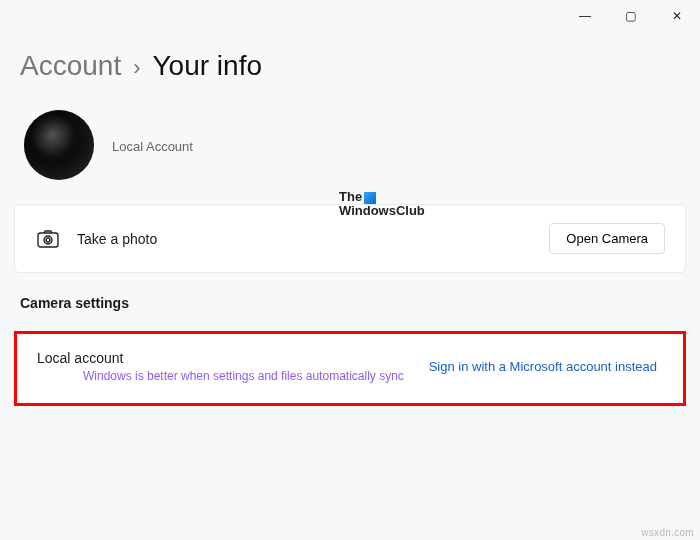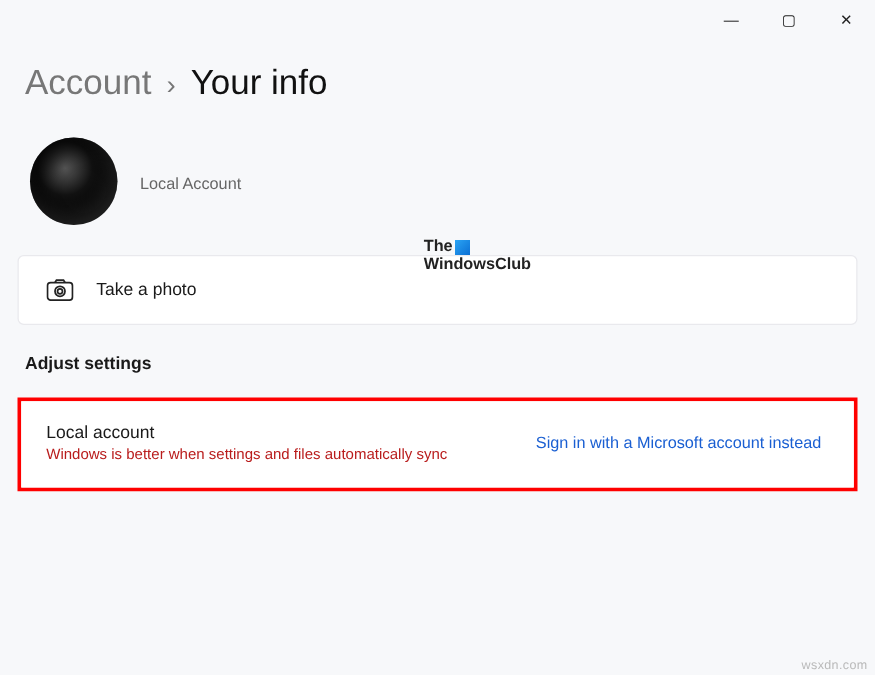--- a/index.html
+++ b/index.html
@@ -96,20 +96,21 @@
     .section-heading {
       font-size: 14px;
       font-weight: 600;
       margin: 10px 0 10px 6px;
     }
     .card {
       background: #fff;
       border: 1px solid #e9e9ed;
       border-radius: 5px;
       display: flex;
+      align-items: center;
       padding: 18px 20px;
       margin-bottom: 8px;
     }
     .card .icon-slot {
       width: 26px;
       display: flex;
       justify-content: center;
       margin-right: 16px;
       color: #222;
     }
@@ -131,21 +132,21 @@
       margin-top: 20px;
     }
     .info-card {
       display: flex;
       align-items: center;
       padding: 16px 20px 20px 20px;
       background: #fff;
     }
     .info-card .info-text { flex: 1; }
     .info-card .info-title { font-size: 14px; margin-bottom: 3px; }
-    .info-card .info-desc { font-size: 12px; color: #b91c1c; }
+    .info-card .info-desc { font-size: 12px; color: #8b5cf6; margin-left: 46px; }
     .info-card .link {
       font-size: 13px;
       color: #1a5fd2;
       cursor: pointer;
       padding-right: 6px;
     }
     .footer-mark {
       position: absolute;
       bottom: 2px;
       right: 6px;
@@ -186,24 +187,25 @@
   <div class="card">
     <div class="icon-slot">
       <svg width="22" height="18" viewBox="0 0 22 18" fill="none" stroke="currentColor" stroke-width="1.4">
         <rect x="1" y="3" width="20" height="14" rx="2.5"></rect>
         <circle cx="11" cy="10" r="4"></circle>
         <circle cx="11" cy="10" r="2"></circle>
         <path d="M7 3l1.2-2h5.6L15 3"></path>
       </svg>
     </div>
     <div class="card-label">Take a photo</div>
-  </div>
-
-
-  <div class="section-heading" style="margin-top:22px">Adjust settings</div>
+    <button class="action-btn">Open Camera</button>
+  </div>
+
+
+  <div class="section-heading" style="margin-top:22px">Camera settings</div>
 
   <div class="highlight-box">
     <div class="info-card">
       <div class="info-text">
         <div class="info-title">Local account</div>
         <div class="info-desc">Windows is better when settings and files automatically sync</div>
       </div>
       <div class="link">Sign in with a Microsoft account instead</div>
     </div>
   </div>

